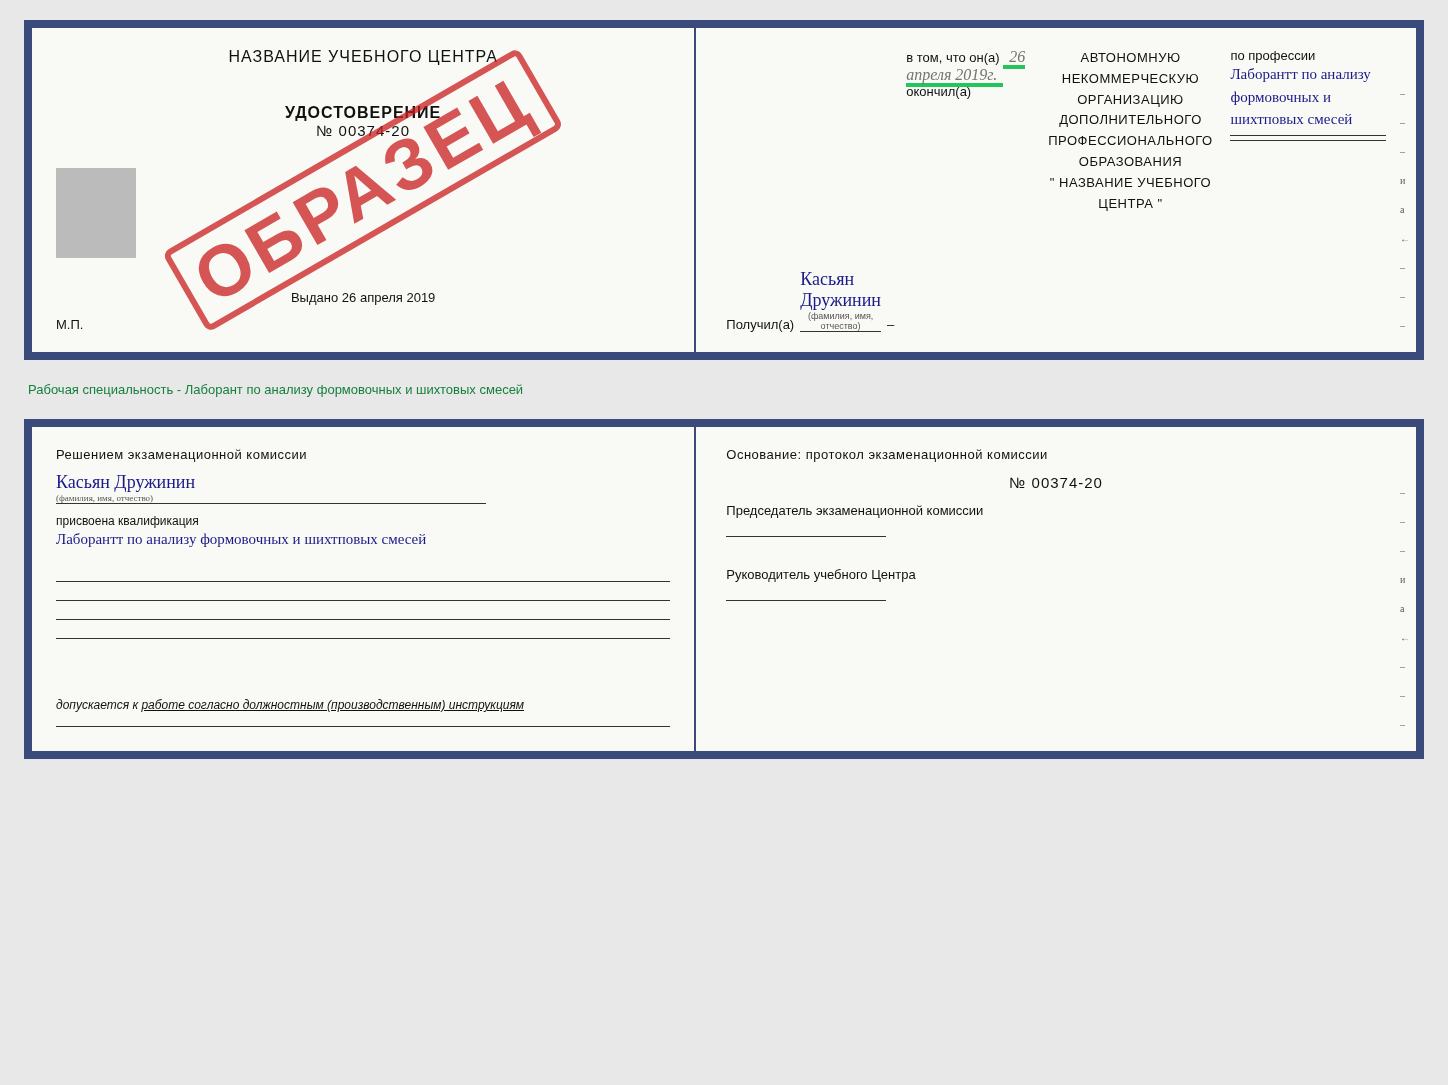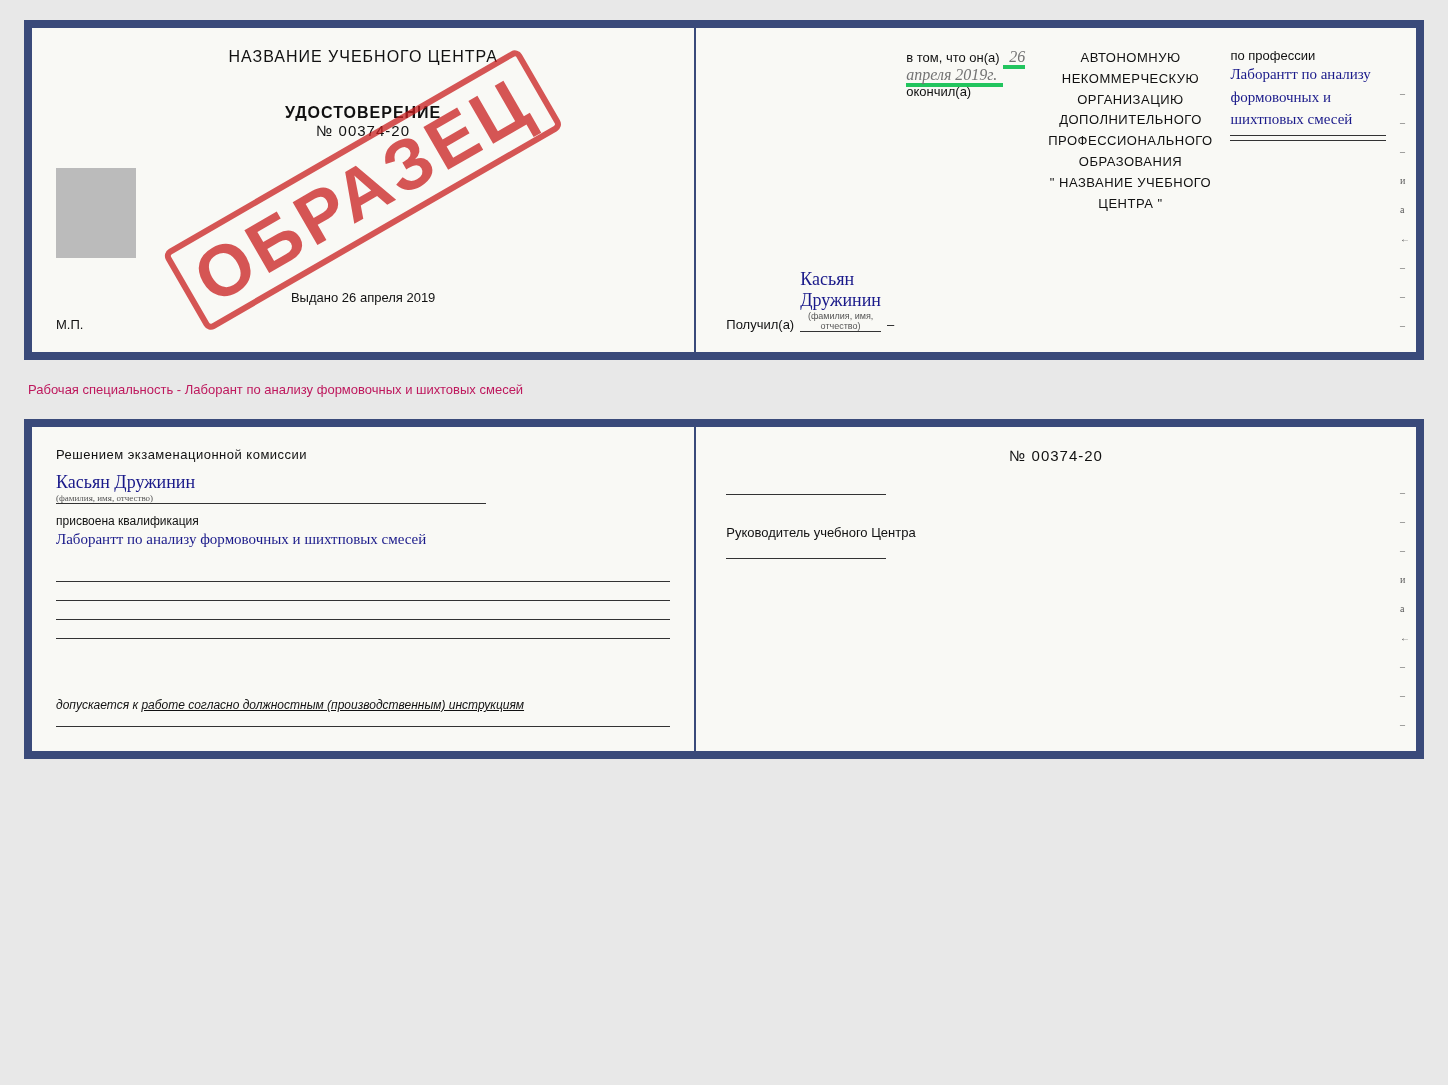--- a/index.html
+++ b/index.html
@@ -183,21 +183,21 @@
       gap: 18px;
       font-size: 10px;
       color: #555;
     }
 
     
     .separator-text {
       font-family: Arial, sans-serif;
       font-size: 13px;
       padding: 6px 4px;
-      color: #be185d;
+      color: #15803d;
     }
 
     
     .certificate-bottom {
       display: flex;
       border: 8px solid #3a4a7a;
       background: #f9f9f5;
       min-height: 340px;
       position: relative;
     }
@@ -381,25 +381,27 @@
 
       <div class="allowed-block">
         <span>допускается к</span>
         <span style="text-decoration:underline;font-style:italic;">работе согласно должностным (производственным) инструкциям</span>
       </div>
       <div class="bottom-lines"></div>
     </div>
 
     <div class="cert-bottom-right">
 
+      <div class="bottom-right-basis">Основание: протокол экзаменационной комиссии</div>
 
       <div class="protocol-number">№ 00374-20</div>
 
 
       <div class="chairman-block">
+        <div>Председатель экзаменационной комиссии</div>
         <div class="signature-line"></div>
       </div>
 
       <div class="chairman-block" style="margin-top:16px;">
         <div>Руководитель учебного Центра</div>
         <div class="signature-line"></div>
       </div>
 
       <div class="right-edge-marks-bottom">
         <span>–</span>

